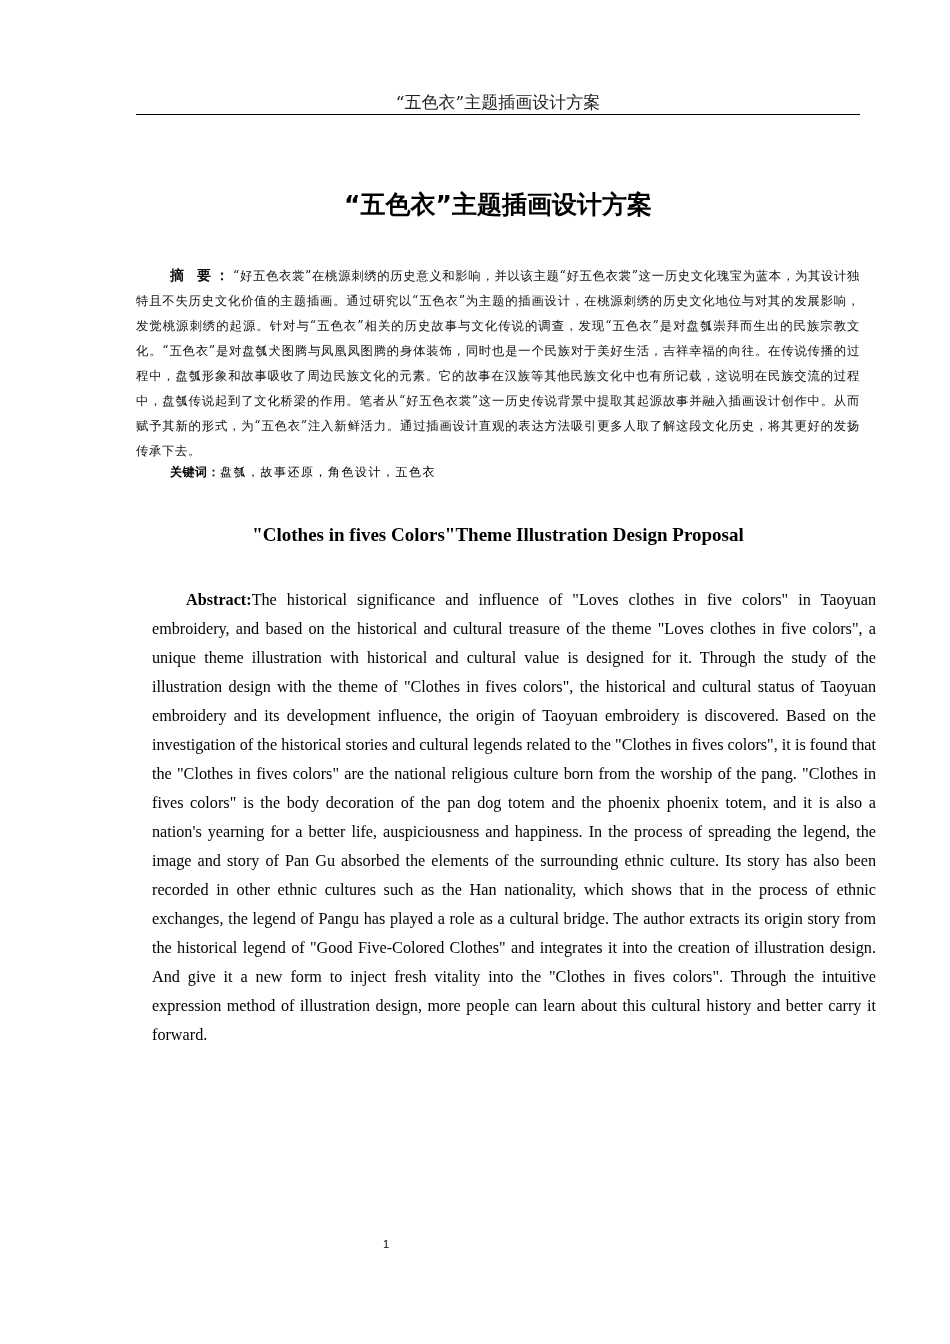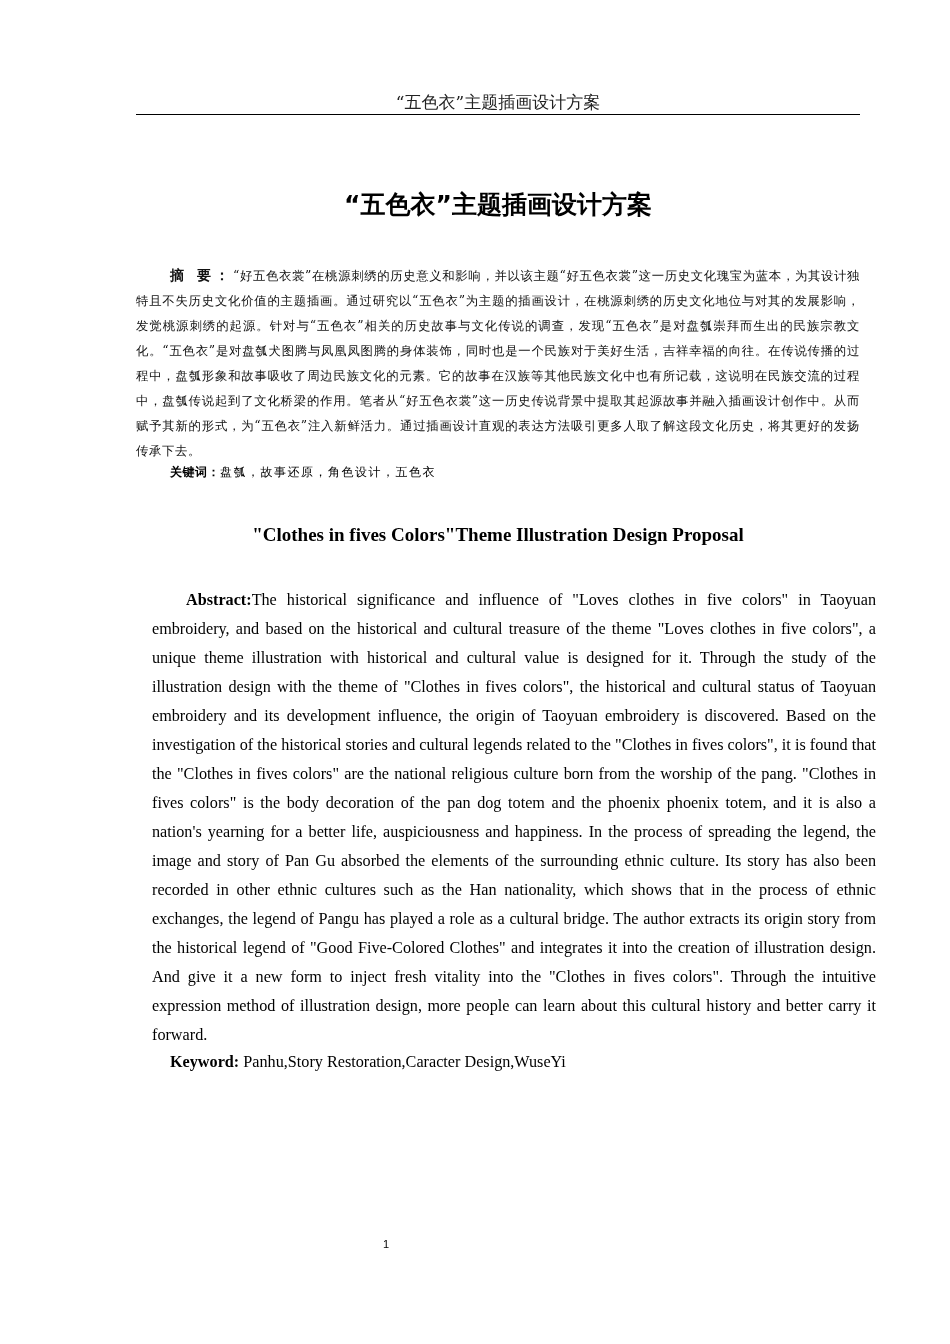--- a/index.html
+++ b/index.html
@@ -57,17 +57,16 @@
   <div class="cn-title">“五色衣”主题插画设计方案</div>
 
   <div class="cn-abstract"><span class="lead">摘 要：</span><span>“好五色衣裳”在桃源刺绣的历史意义和影响，并以该主题“好五色衣裳”这一历史文化瑰宝为蓝本，为其设计独特且不失历史文化价值的主题插画。通过研究以“五色衣”为主题的插画设计，在桃源刺绣的历史文化地位与对其的发展影响，发觉桃源刺绣的起源。针对与“五色衣”相关的历史故事与文化传说的调查，发现“五色衣”是对盘瓠崇拜而生出的民族宗教文化。“五色衣”是对盘瓠犬图腾与凤凰凤图腾的身体装饰，同时也是一个民族对于美好生活，吉祥幸福的向往。在传说传播的过程中，盘瓠形象和故事吸收了周边民族文化的元素。它的故事在汉族等其他民族文化中也有所记载，这说明在民族交流的过程中，盘瓠传说起到了文化桥梁的作用。笔者从“好五色衣裳”这一历史传说背景中提取其起源故事并融入插画设计创作中。从而赋予其新的形式，为“五色衣”注入新鲜活力。通过插画设计直观的表达方法吸引更多人取了解这段文化历史，将其更好的发扬传承下去。</span></div>
 
   <div class="cn-keywords"><span class="kw-label">关键词：</span><span>盘瓠，故事还原，角色设计，五色衣</span></div>
 
   <div class="en-title">"Clothes in fives Colors"Theme Illustration Design Proposal</div>
 
   <div class="en-abstract"><span class="lead">Abstract:</span><span>The historical significance and influence of "Loves clothes in five colors" in Taoyuan embroidery, and based on the historical and cultural treasure of the theme "Loves clothes in five colors", a unique theme illustration with historical and cultural value is designed for it. Through the study of the illustration design with the theme of "Clothes in fives colors", the historical and cultural status of Taoyuan embroidery and its development influence, the origin of Taoyuan embroidery is discovered. Based on the investigation of the historical stories and cultural legends related to the "Clothes in fives colors", it is found that the "Clothes in fives colors" are the national religious culture born from the worship of the pang. "Clothes in fives colors" is the body decoration of the pan dog totem and the phoenix phoenix totem, and it is also a nation's yearning for a better life, auspiciousness and happiness. In the process of spreading the legend, the image and story of Pan Gu absorbed the elements of the surrounding ethnic culture. Its story has also been recorded in other ethnic cultures such as the Han nationality, which shows that in the process of ethnic exchanges, the legend of Pangu has played a role as a cultural bridge. The author extracts its origin story from the historical legend of "Good Five-Colored Clothes" and integrates it into the creation of illustration design. And give it a new form to inject fresh vitality into the "Clothes in fives colors". Through the intuitive expression method of illustration design, more people can learn about this cultural history and better carry it forward.</span></div>
 
-  <div class="en-keywords"><span class="kw-label">Keyword:</span><span> Panhu,Story Restoration,Caracter Design,WuseYi</span></div>
 
   <div class="page-number">1</div>
 
 </div>
 
 </body></html>

